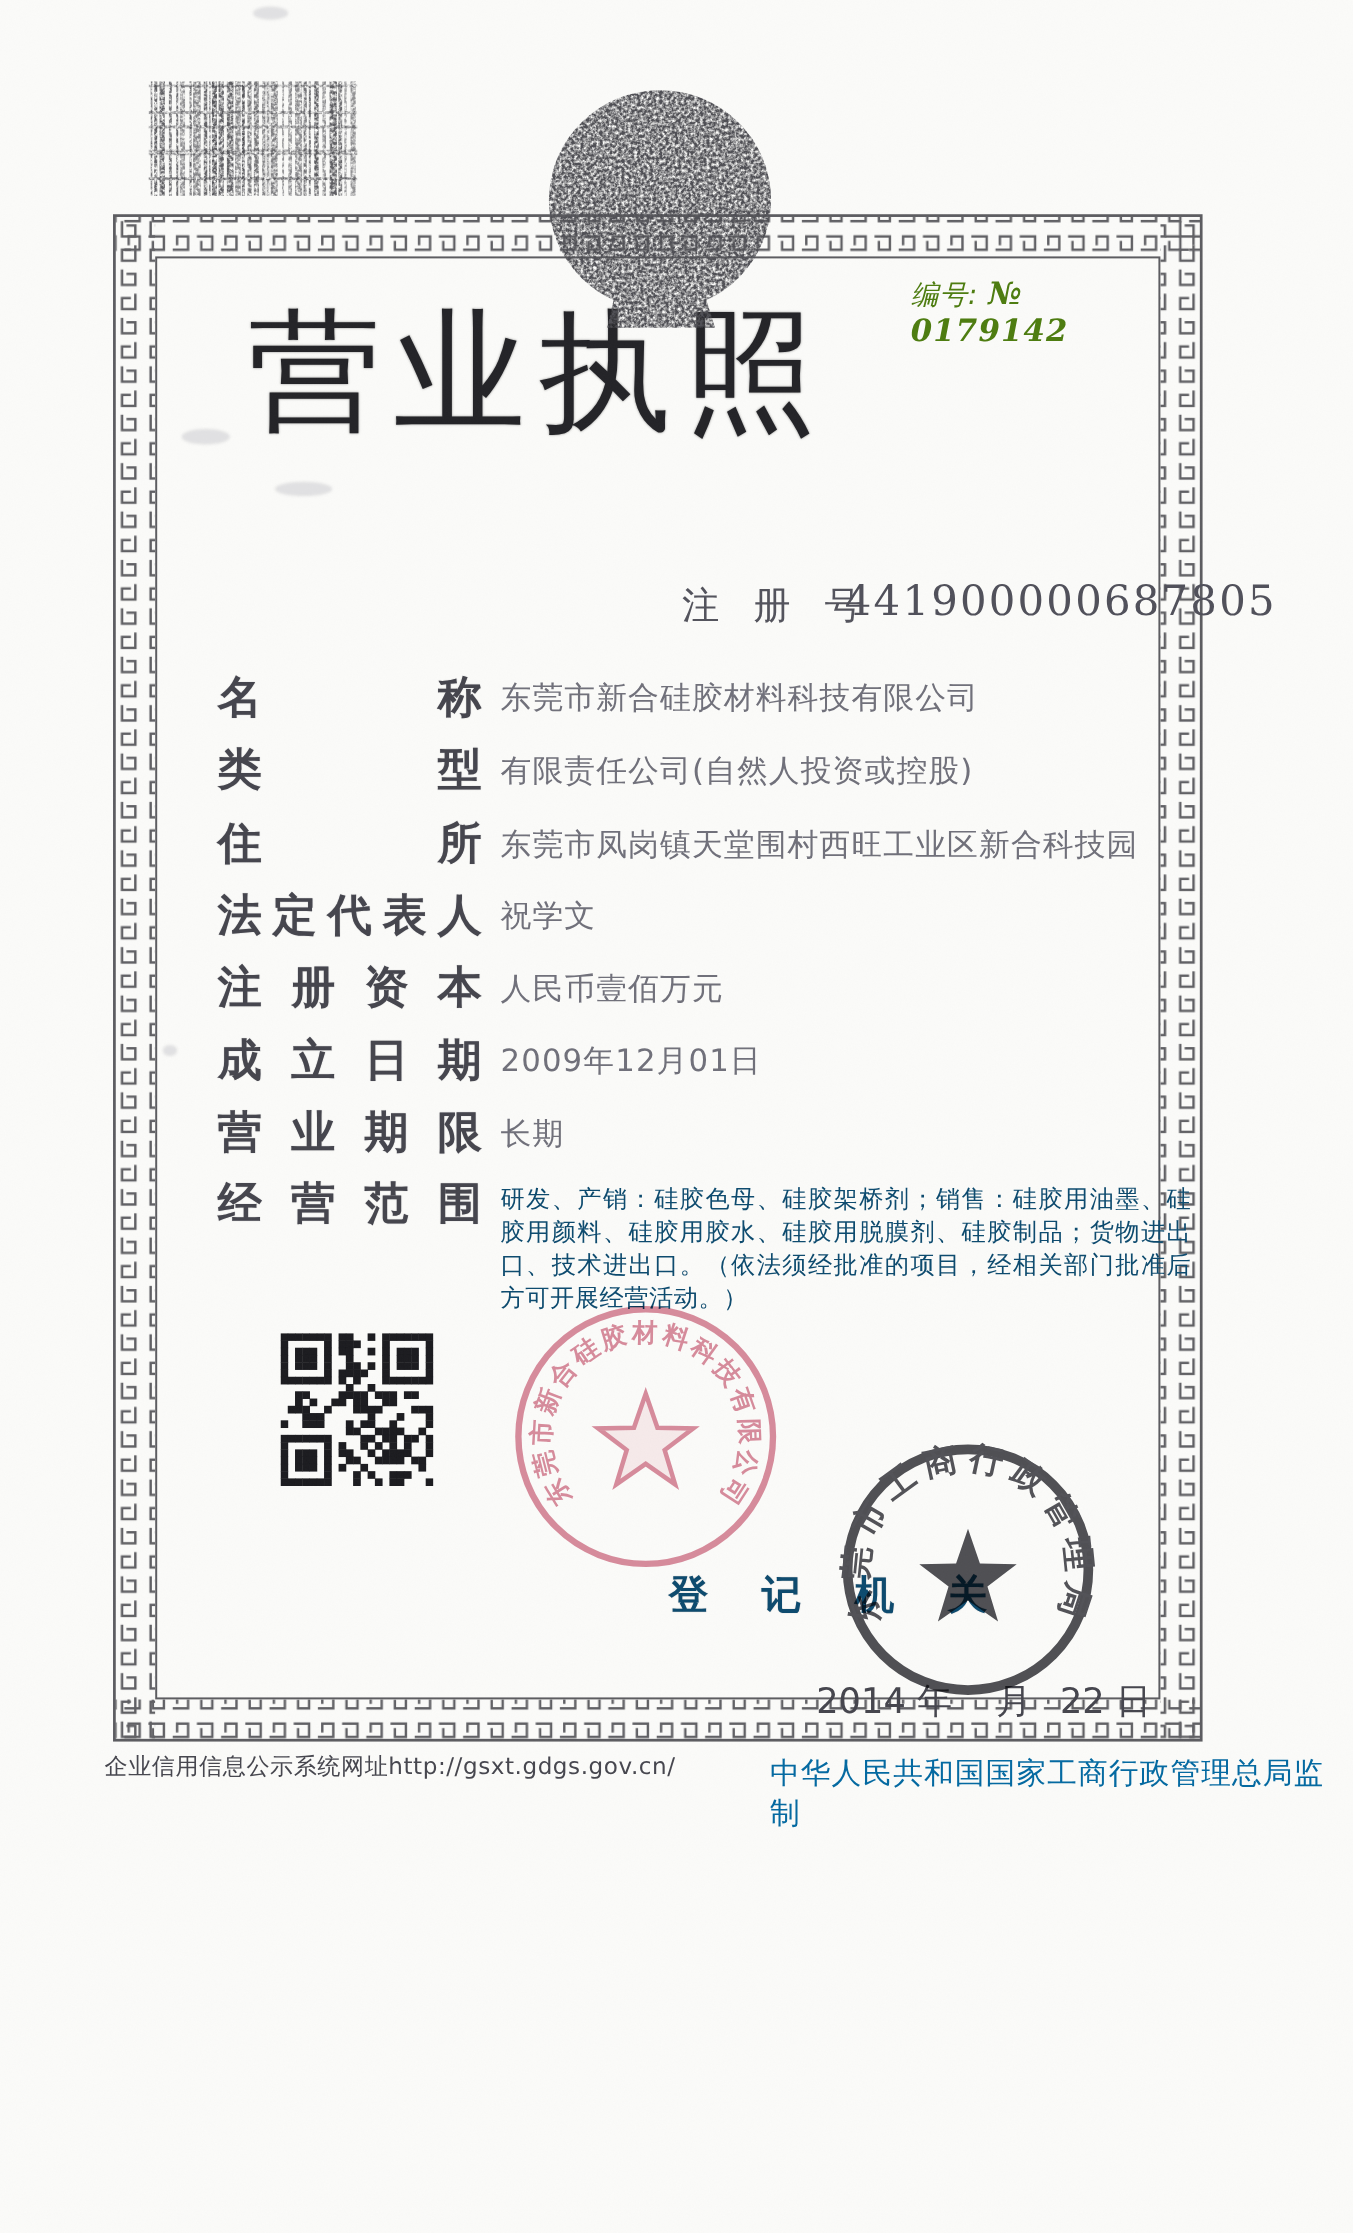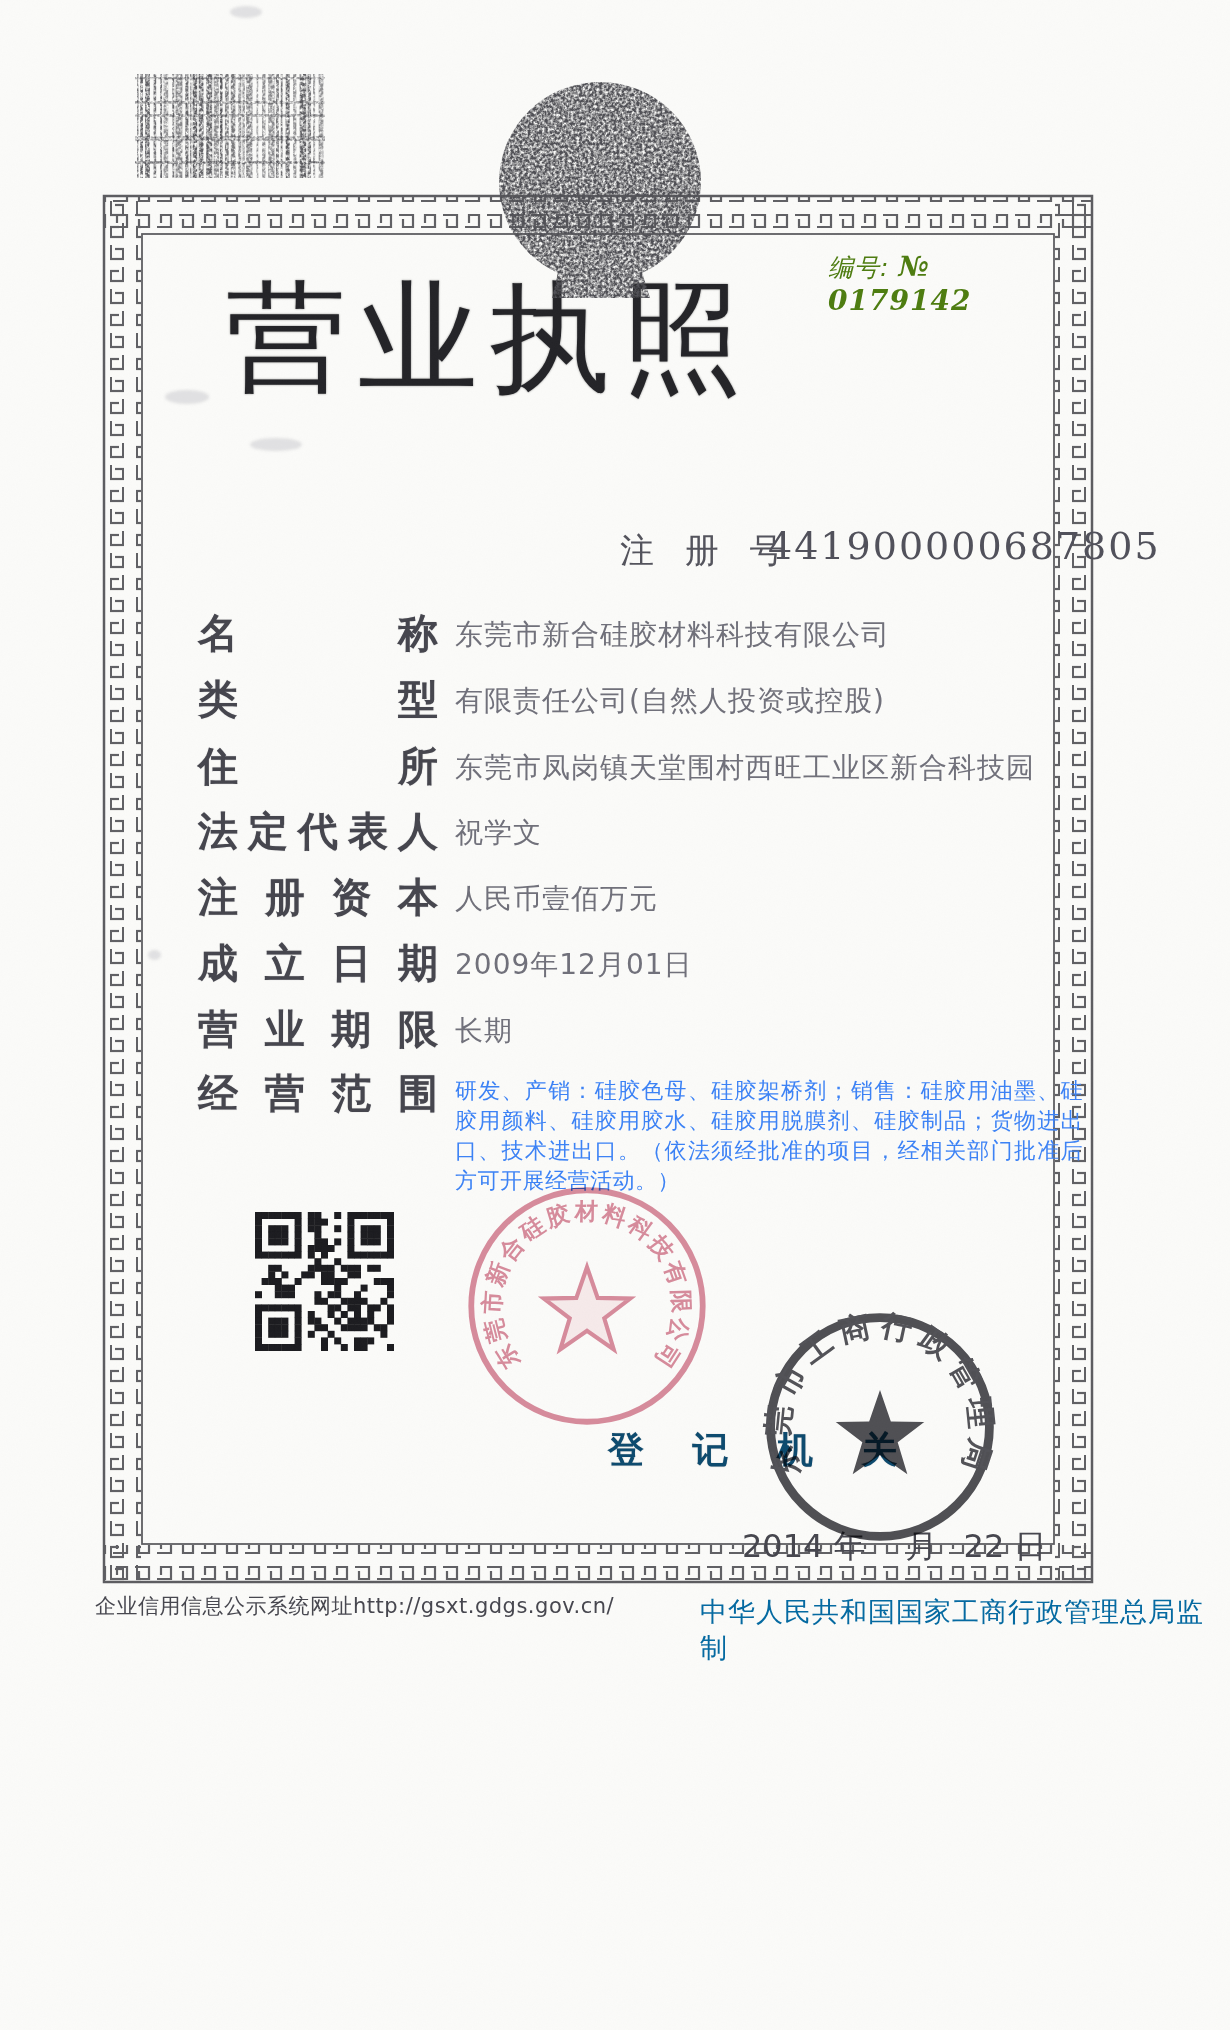--- a/index.html
+++ b/index.html
@@ -17,21 +17,21 @@
          letter-spacing:12px;white-space:nowrap;text-shadow:0 0 2px rgba(20,20,20,.55);}
   
   .reg-label{top:528px;left:620px;font-size:34px;color:#53535c;letter-spacing:10px;font-weight:500;}
   .reg-number{top:524px;left:768px;font-size:38px;color:#50505a;
               font-family:"DejaVu Serif","Liberation Serif",serif;letter-spacing:2px;}
   
   .f-label{left:198px;width:240px;font-size:40px;font-weight:bold;color:#45454d;
            text-align:justify;text-align-last:justify;text-shadow:0 0 1px rgba(60,60,70,.4);font-family:Liberation Serif, serif;}
   .f-value{left:455px;font-size:28px;color:#70707a;white-space:nowrap;letter-spacing:1px;}
   .f-value.small{font-size:22px;width:628px;white-space:normal;line-height:30px;
-                 color:#3b82f6;letter-spacing:.5px;text-align:justify;}
+                 color:#0c4a6e;letter-spacing:.5px;text-align:justify;}
   
   .registrar{top:1426px;left:608px;font-size:36px;font-weight:bold;color:#0c4a6e;
              letter-spacing:18px;text-shadow:0 0 1px rgba(60,60,70,.4);}
   .issue-date{top:1525px;left:742px;font-size:32px;color:#45454d;white-space:nowrap;z-index:1;}
   .issue-date span{margin-right:0;}
   .d-sp1{display:inline-block;width:40px;}
   .d-sp2{display:inline-block;width:26px;}
   
   .footer-url{top:1592px;left:95px;font-size:21px;color:#46464e;letter-spacing:.5px;}
   .footer-issuer{top:1594px;left:700px;font-size:27px;color:#0369a1;font-weight:500;letter-spacing:1px;}

